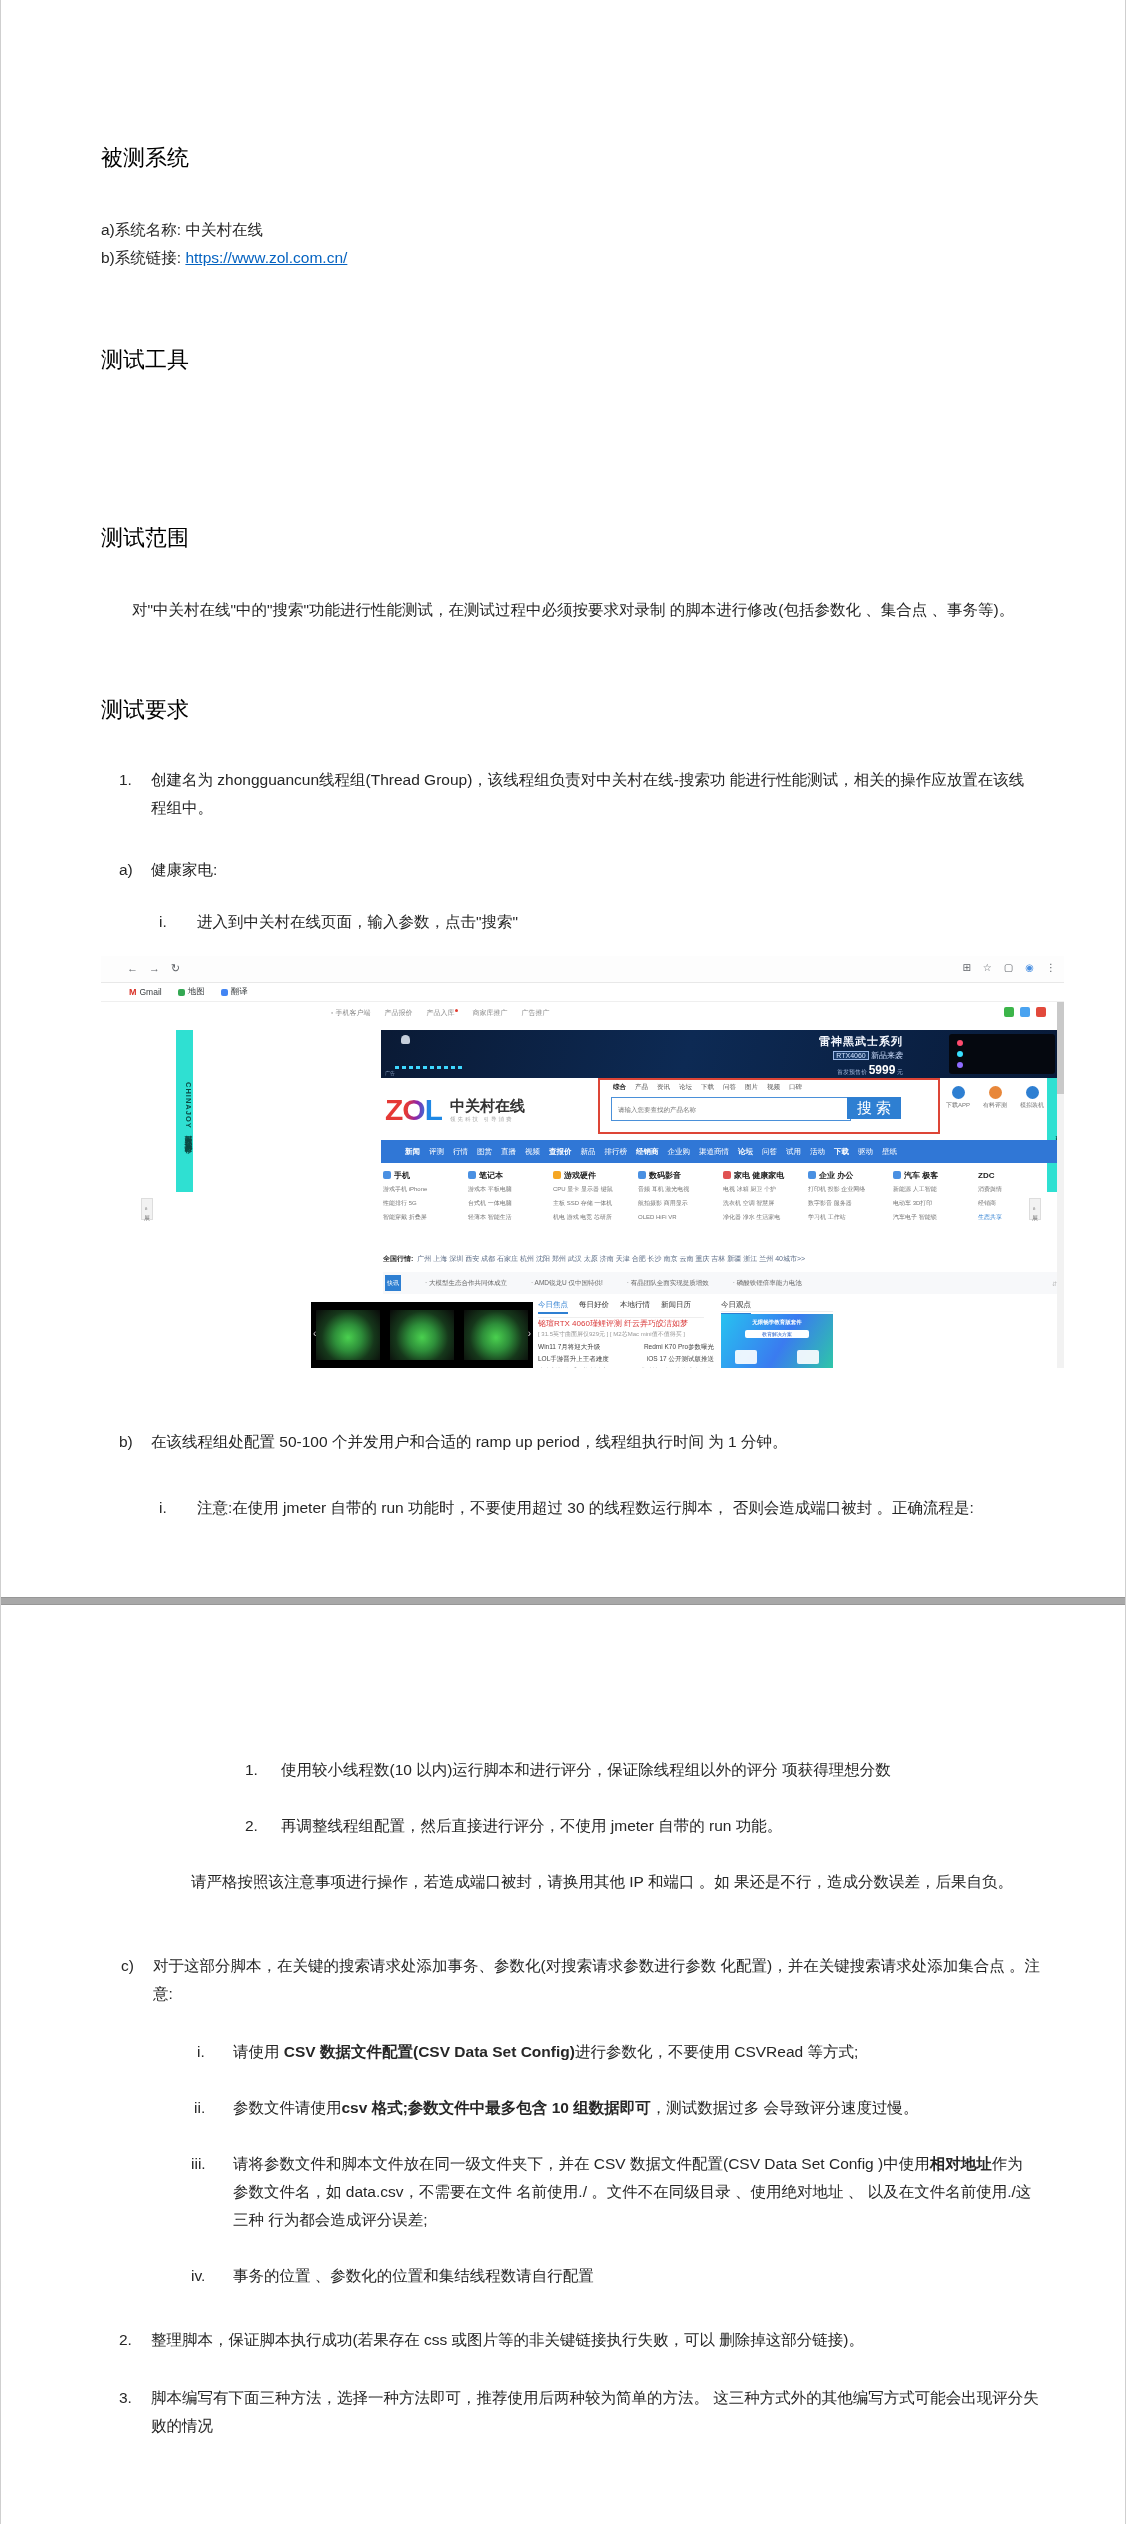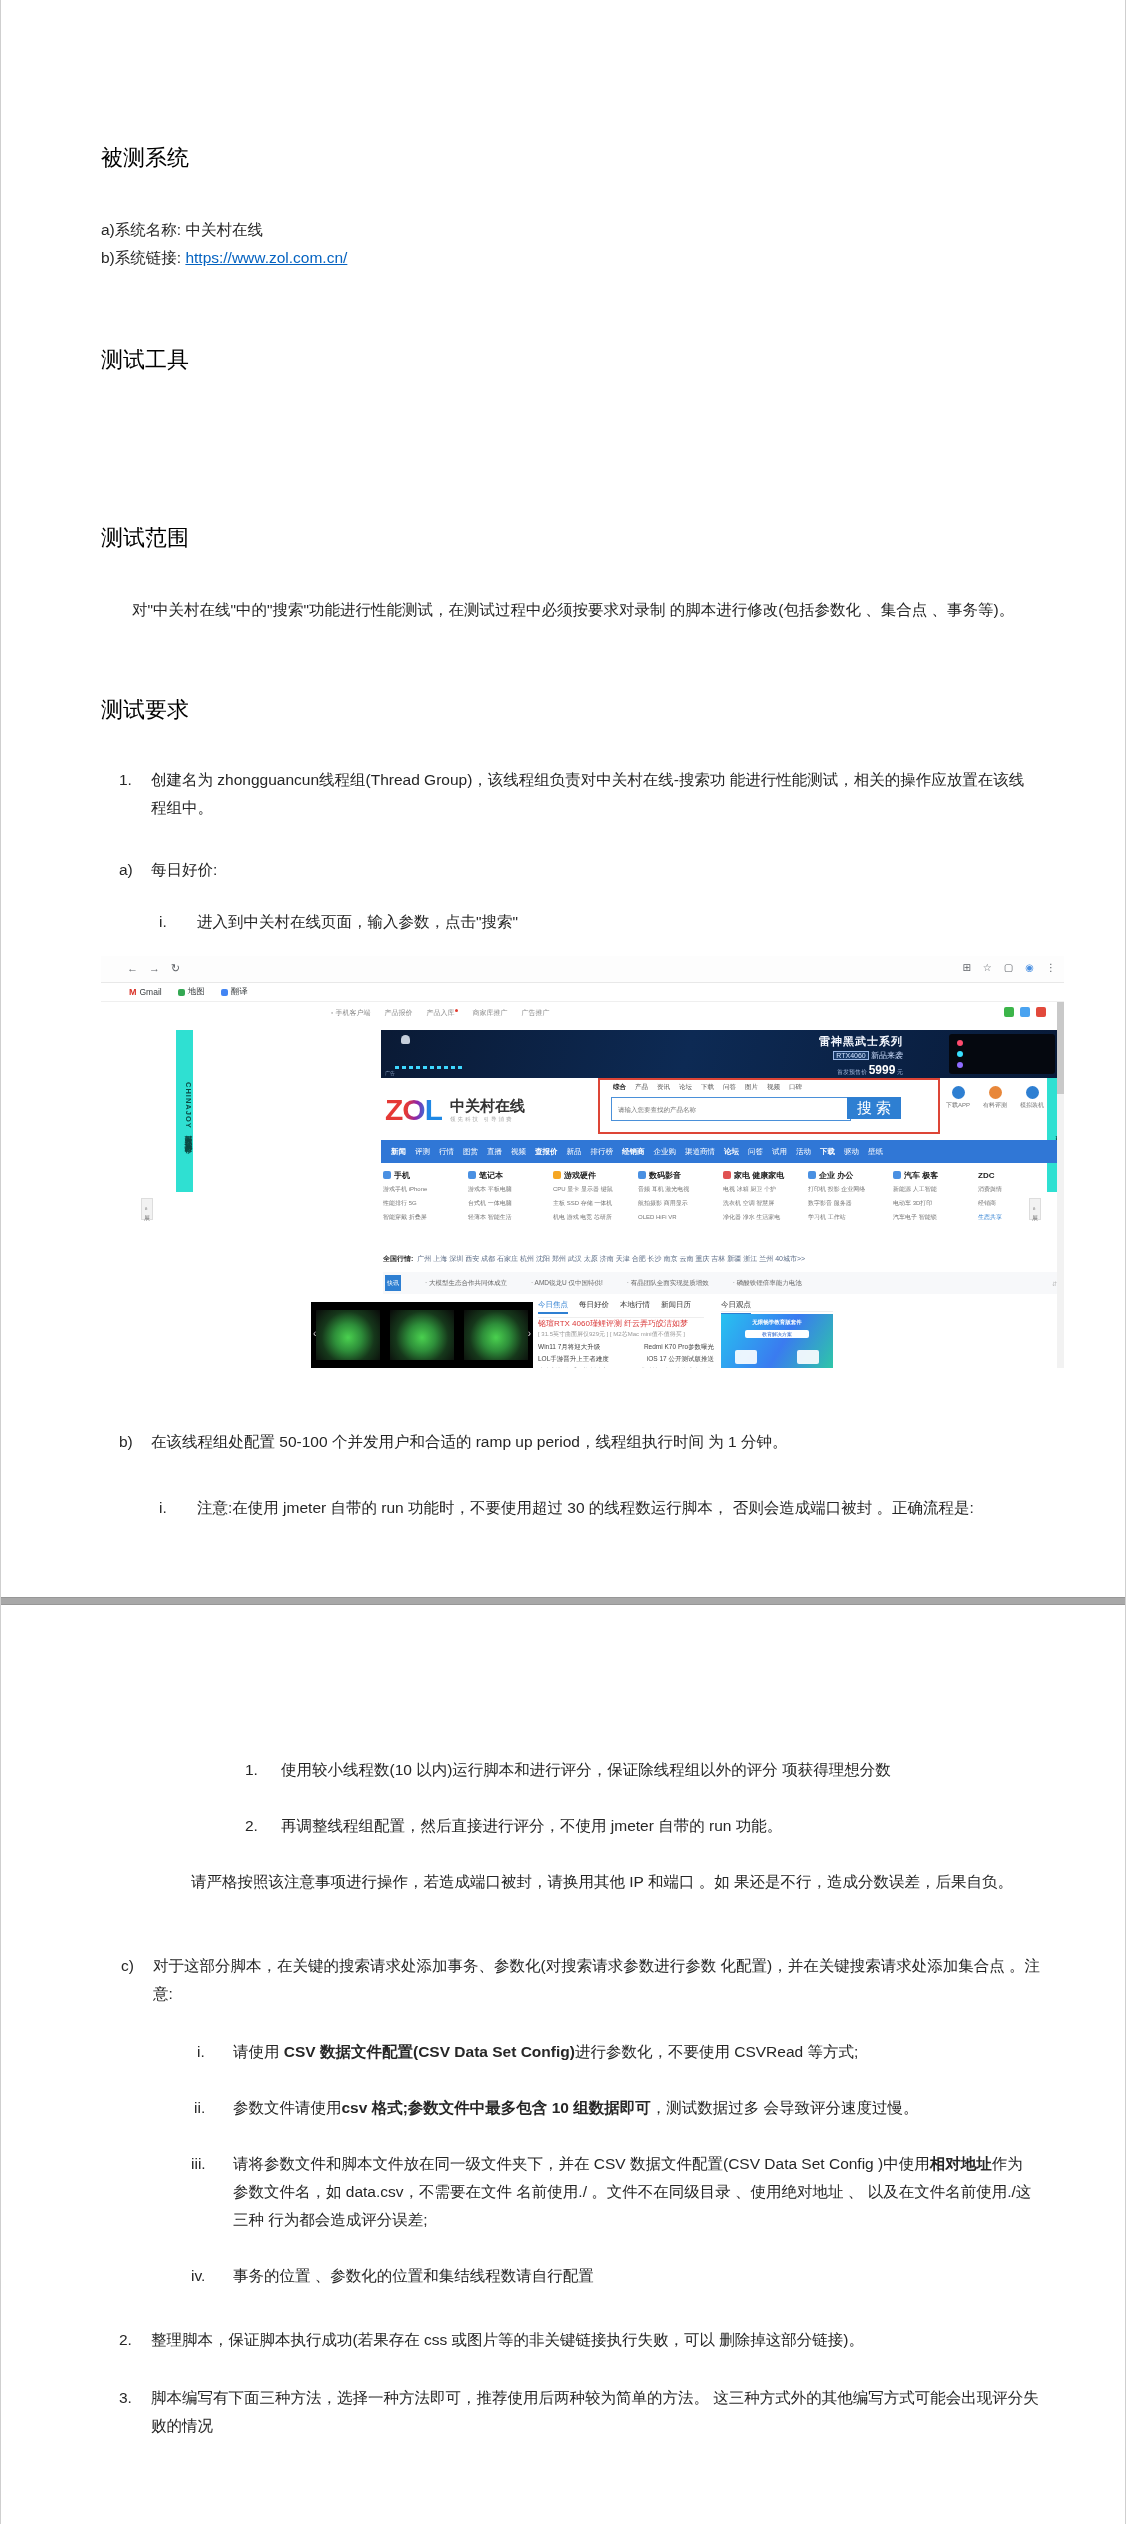--- a/index.html
+++ b/index.html
@@ -61,21 +61,21 @@
   .stabs .bd{color:#111;}
   .sinput{position:absolute;left:510px;top:95px;width:230px;height:20px;border:1px solid #4a90d9;
           font-size:6.5px;color:#9aa0a6;padding-left:6px;outline:none;font-family:inherit;}
   .sbtn{left:746px;top:95px;width:54px;height:22px;background:#2e7fd2;color:#fff;font-size:15px;
         text-align:center;line-height:22px;cursor:pointer;}
   .sideicons{left:845px;top:84px;display:flex;gap:13px;}
   .sic{text-align:center;font-size:6px;color:#777;}
   .sic i{display:block;width:13px;height:13px;border-radius:50%;margin:0 auto 2px;}
   .sic:nth-child(1) i{background:#2e7fd2;}.sic:nth-child(2) i{background:#e8873a;}.sic:nth-child(3) i{background:#2e7fd2;}
   .bluenav{left:280px;top:138px;width:682px;height:23px;background:#3077d6;display:flex;align-items:center;
-           gap:9px;padding-left:10px;box-sizing:border-box;font-size:7.5px;color:#fff;}
+           gap:9px;padding-left:24px;box-sizing:border-box;font-size:7.5px;color:#fff;}
   .cats{left:282px;top:166px;width:680px;display:flex;}
   .cat{width:85px;}
   .cat-h{display:flex;align-items:center;gap:3px;font-size:8px;font-weight:700;color:#222;height:14px;white-space:nowrap;}
   .cat-ic{display:inline-block;width:8px;height:8px;border-radius:2px;flex:none;}
   .cat-r{font-size:6px;color:#777;line-height:14px;white-space:nowrap;overflow:hidden;}
   .cat:last-child .cat-r:last-child{color:#2e7fd2;}
   .cities{left:282px;top:252px;font-size:7px;color:#5a6b85;white-space:nowrap;}
   .cities b{color:#333;margin-right:4px;}
   .ticker{left:282px;top:270px;width:680px;height:22px;background:#f7f8fa;display:flex;align-items:center;gap:24px;}
   .tk-badge{width:16px;height:16px;background:#2e7fd2;color:#fff;font-size:6px;line-height:8px;text-align:center;
@@ -120,21 +120,21 @@
 
   <div class="h" style="top:694px">测试要求</div>
 
   <div class="blk" style="top:766px">
     <span class="mk" style="left:118px">1.</span>
     <div class="tx" style="left:150px;width:888px">创建名为 zhongguancun线程组(Thread Group)，该线程组负责对中关村在线-搜索功 能进行性能测试，相关的操作应放置在该线程组中。</div>
   </div>
 
   <div class="blk" style="top:856px">
     <span class="mk" style="left:118px">a)</span>
-    <div class="tx" style="left:150px;width:880px">每日好价:</div>
+    <div class="tx" style="left:150px;width:880px">健康家电:</div>
   </div>
 
   <div class="blk" style="top:908px">
     <span class="mk" style="left:158px">i.</span>
     <div class="tx" style="left:196px;width:840px">进入到中关村在线页面，输入参数，点击"搜索"</div>
   </div>
 
   <div class="shot">
     <div class="chrome">
       <span class="nav-glyph" style="left:26px">←</span>

